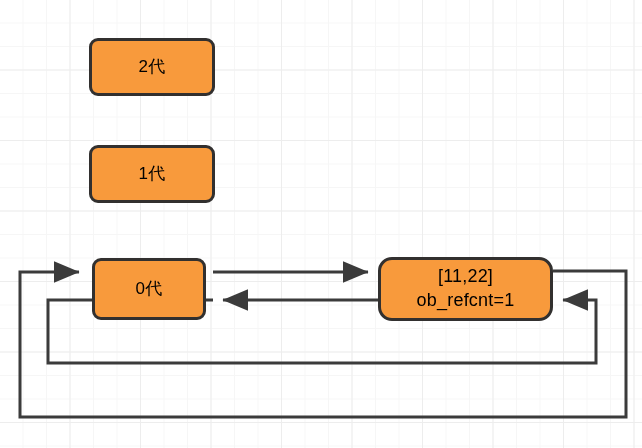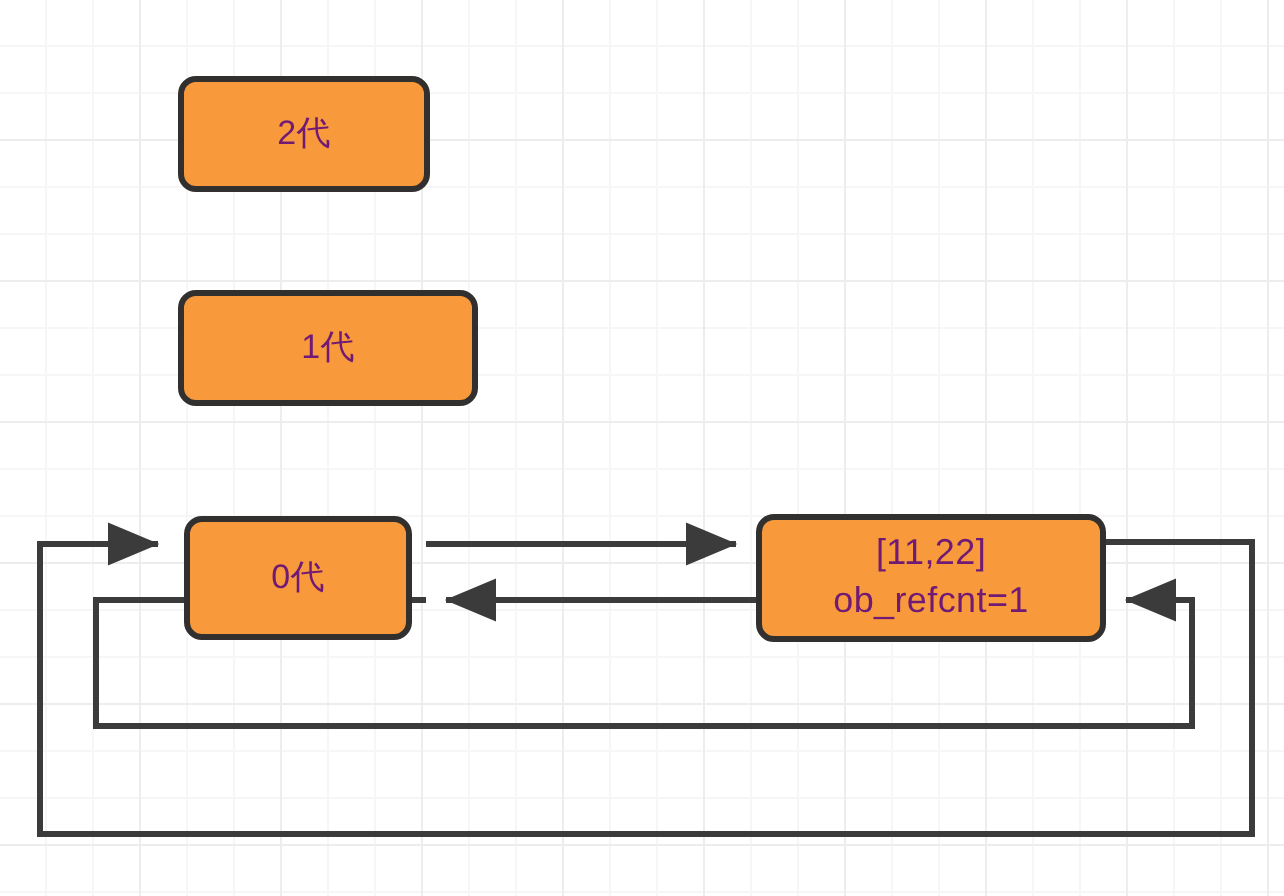--- a/index.html
+++ b/index.html
@@ -36,33 +36,33 @@
   .node {
     position: absolute;
     box-sizing: border-box;
     background: #F89A3C;
     border: 3px solid #32302f;
     border-radius: 9px;
     display: flex;
     align-items: center;
     justify-content: center;
     text-align: center;
-    color: #701a75;
+    color: #000000;
     font-size: 17px;
     line-height: 1.32;
     z-index: 5;
   }
   .node .label {
     white-space: pre-line;
     letter-spacing: 0.2px;
   }
   #node-gen2 { left: 89px;  top: 38px;  width: 126px; height: 58px; }
-  #node-gen1 { left: 89px;  top: 145px; width: 150px; height: 58px; text-align: center; }
+  #node-gen1 { left: 89px;  top: 145px; width: 126px; height: 58px; text-align: center; }
   #node-gen0 { left: 92px;  top: 258px; width: 114px; height: 62px; }
-  #node-obj  { left: 378px; top: 257px; width: 175px; height: 64px; font-size: 18px; }
+  #node-obj  { left: 378px; top: 257px; width: 175px; height: 64px; font-size: 18px; border-radius: 14px; }
 </style>
 </head>
 <body>
 
 <div id="canvas">
 
   <svg id="edges" viewBox="0 0 642 448" xmlns="http://www.w3.org/2000/svg">
     <defs>
       <marker id="arrowhead" markerWidth="9" markerHeight="8" refX="8.4" refY="4" orient="auto" markerUnits="strokeWidth">
         <path d="M0,0.4 L8.6,4 L0,7.6 Z" fill="#3b3b3b"></path>

